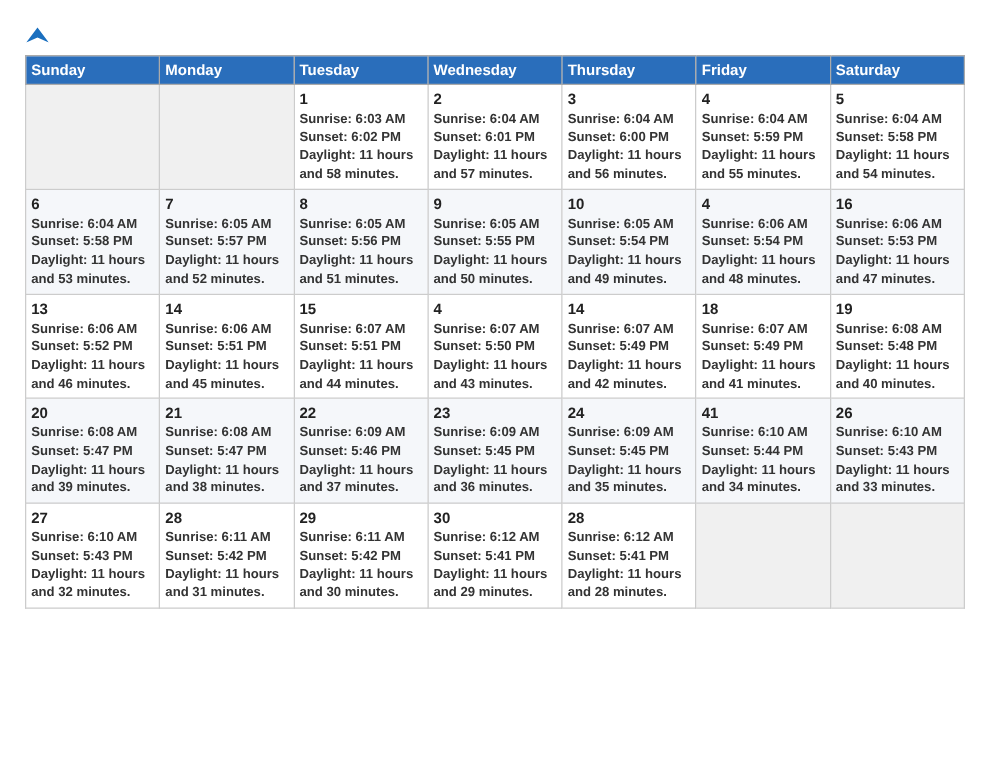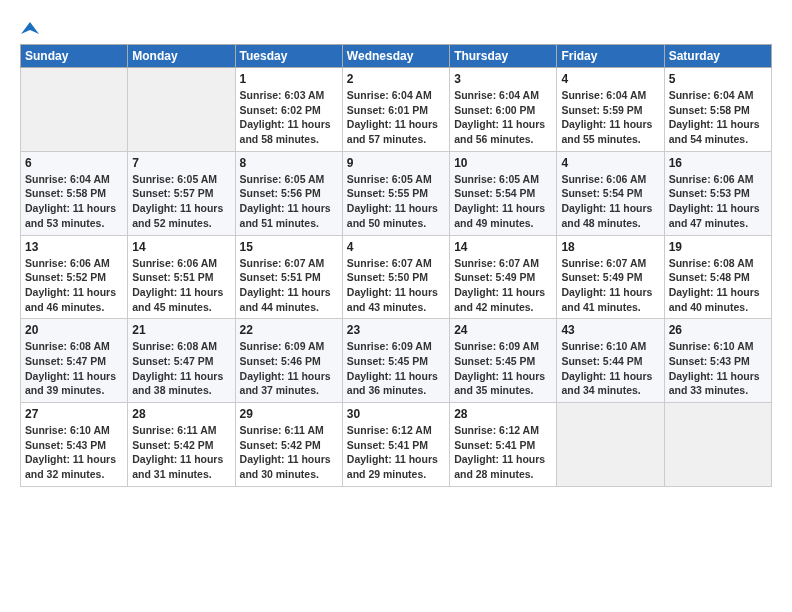--- a/index.html
+++ b/index.html
@@ -208,21 +208,21 @@
         </td>
         <td>
           <span class="day-num">23</span>
           <div class="day-info">Sunrise: 6:09 AM<br>Sunset: 5:45 PM<br>Daylight: 11 hours and 36 minutes.</div>
         </td>
         <td>
           <span class="day-num">24</span>
           <div class="day-info">Sunrise: 6:09 AM<br>Sunset: 5:45 PM<br>Daylight: 11 hours and 35 minutes.</div>
         </td>
         <td>
-          <span class="day-num">43</span>
+          <span class="day-num">41</span>
           <div class="day-info">Sunrise: 6:10 AM<br>Sunset: 5:44 PM<br>Daylight: 11 hours and 34 minutes.</div>
         </td>
         <td>
           <span class="day-num">26</span>
           <div class="day-info">Sunrise: 6:10 AM<br>Sunset: 5:43 PM<br>Daylight: 11 hours and 33 minutes.</div>
         </td>
       </tr>
       <tr>
         <td>
           <span class="day-num">27</span>

